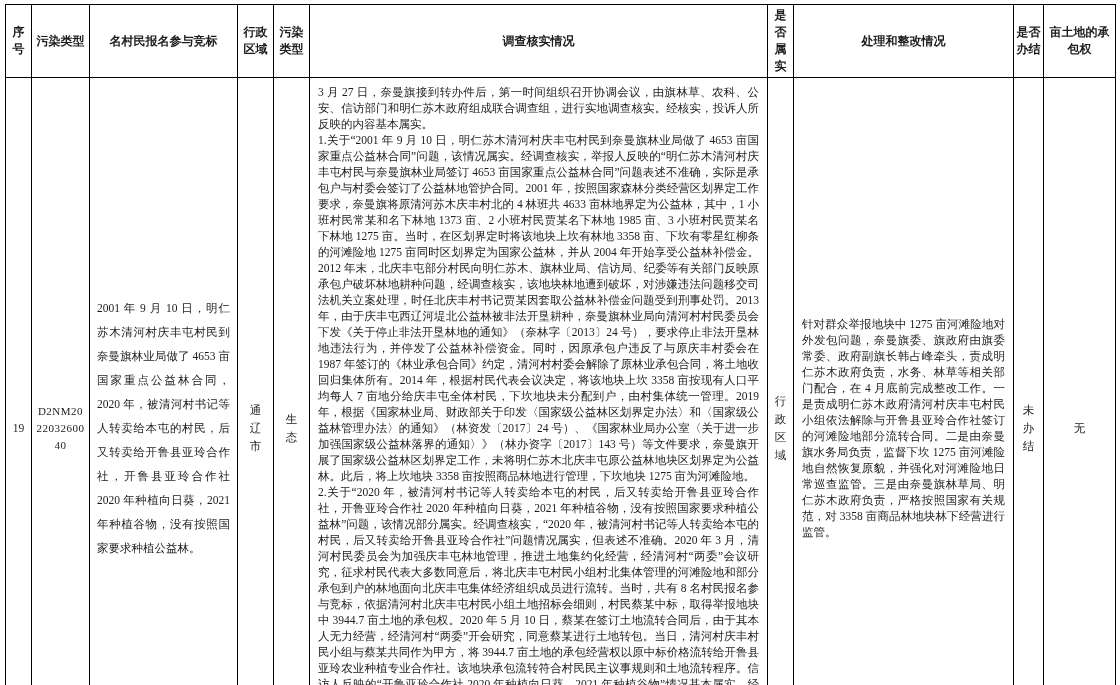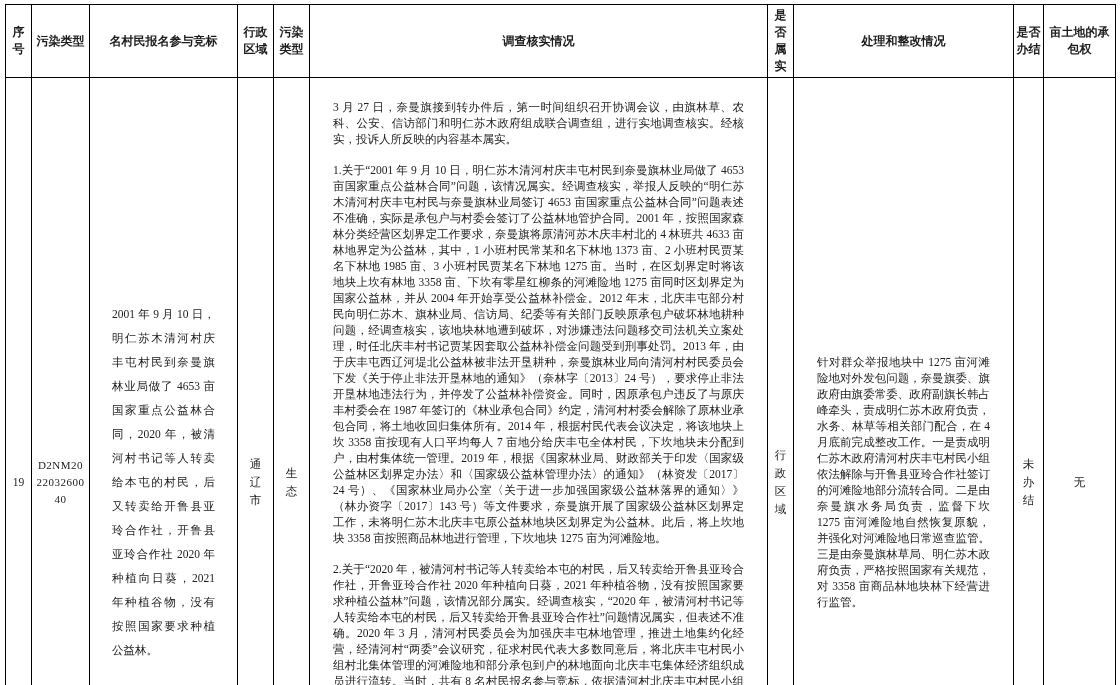--- a/index.html
+++ b/index.html
@@ -47,21 +47,21 @@
   td.vert span {
     display: inline-block;
     width: 13px;
     font-size: 11.5px;
     line-height: 18px;
     word-break: break-all;
     text-align: center;
   }
   td.txt { padding: 6px 8px; }
   td.txt p {
-    margin: 15px;
+    margin: 0;
     font-size: 11.5px;
     line-height: 16px;
     text-align: justify;
   }
   td.problem-cell { padding: 6px 7px; }
   td.problem-cell p { line-height: 24px; }
   td.handling-cell { padding: 6px 8px; }
 </style>
 </head>
 <body>

